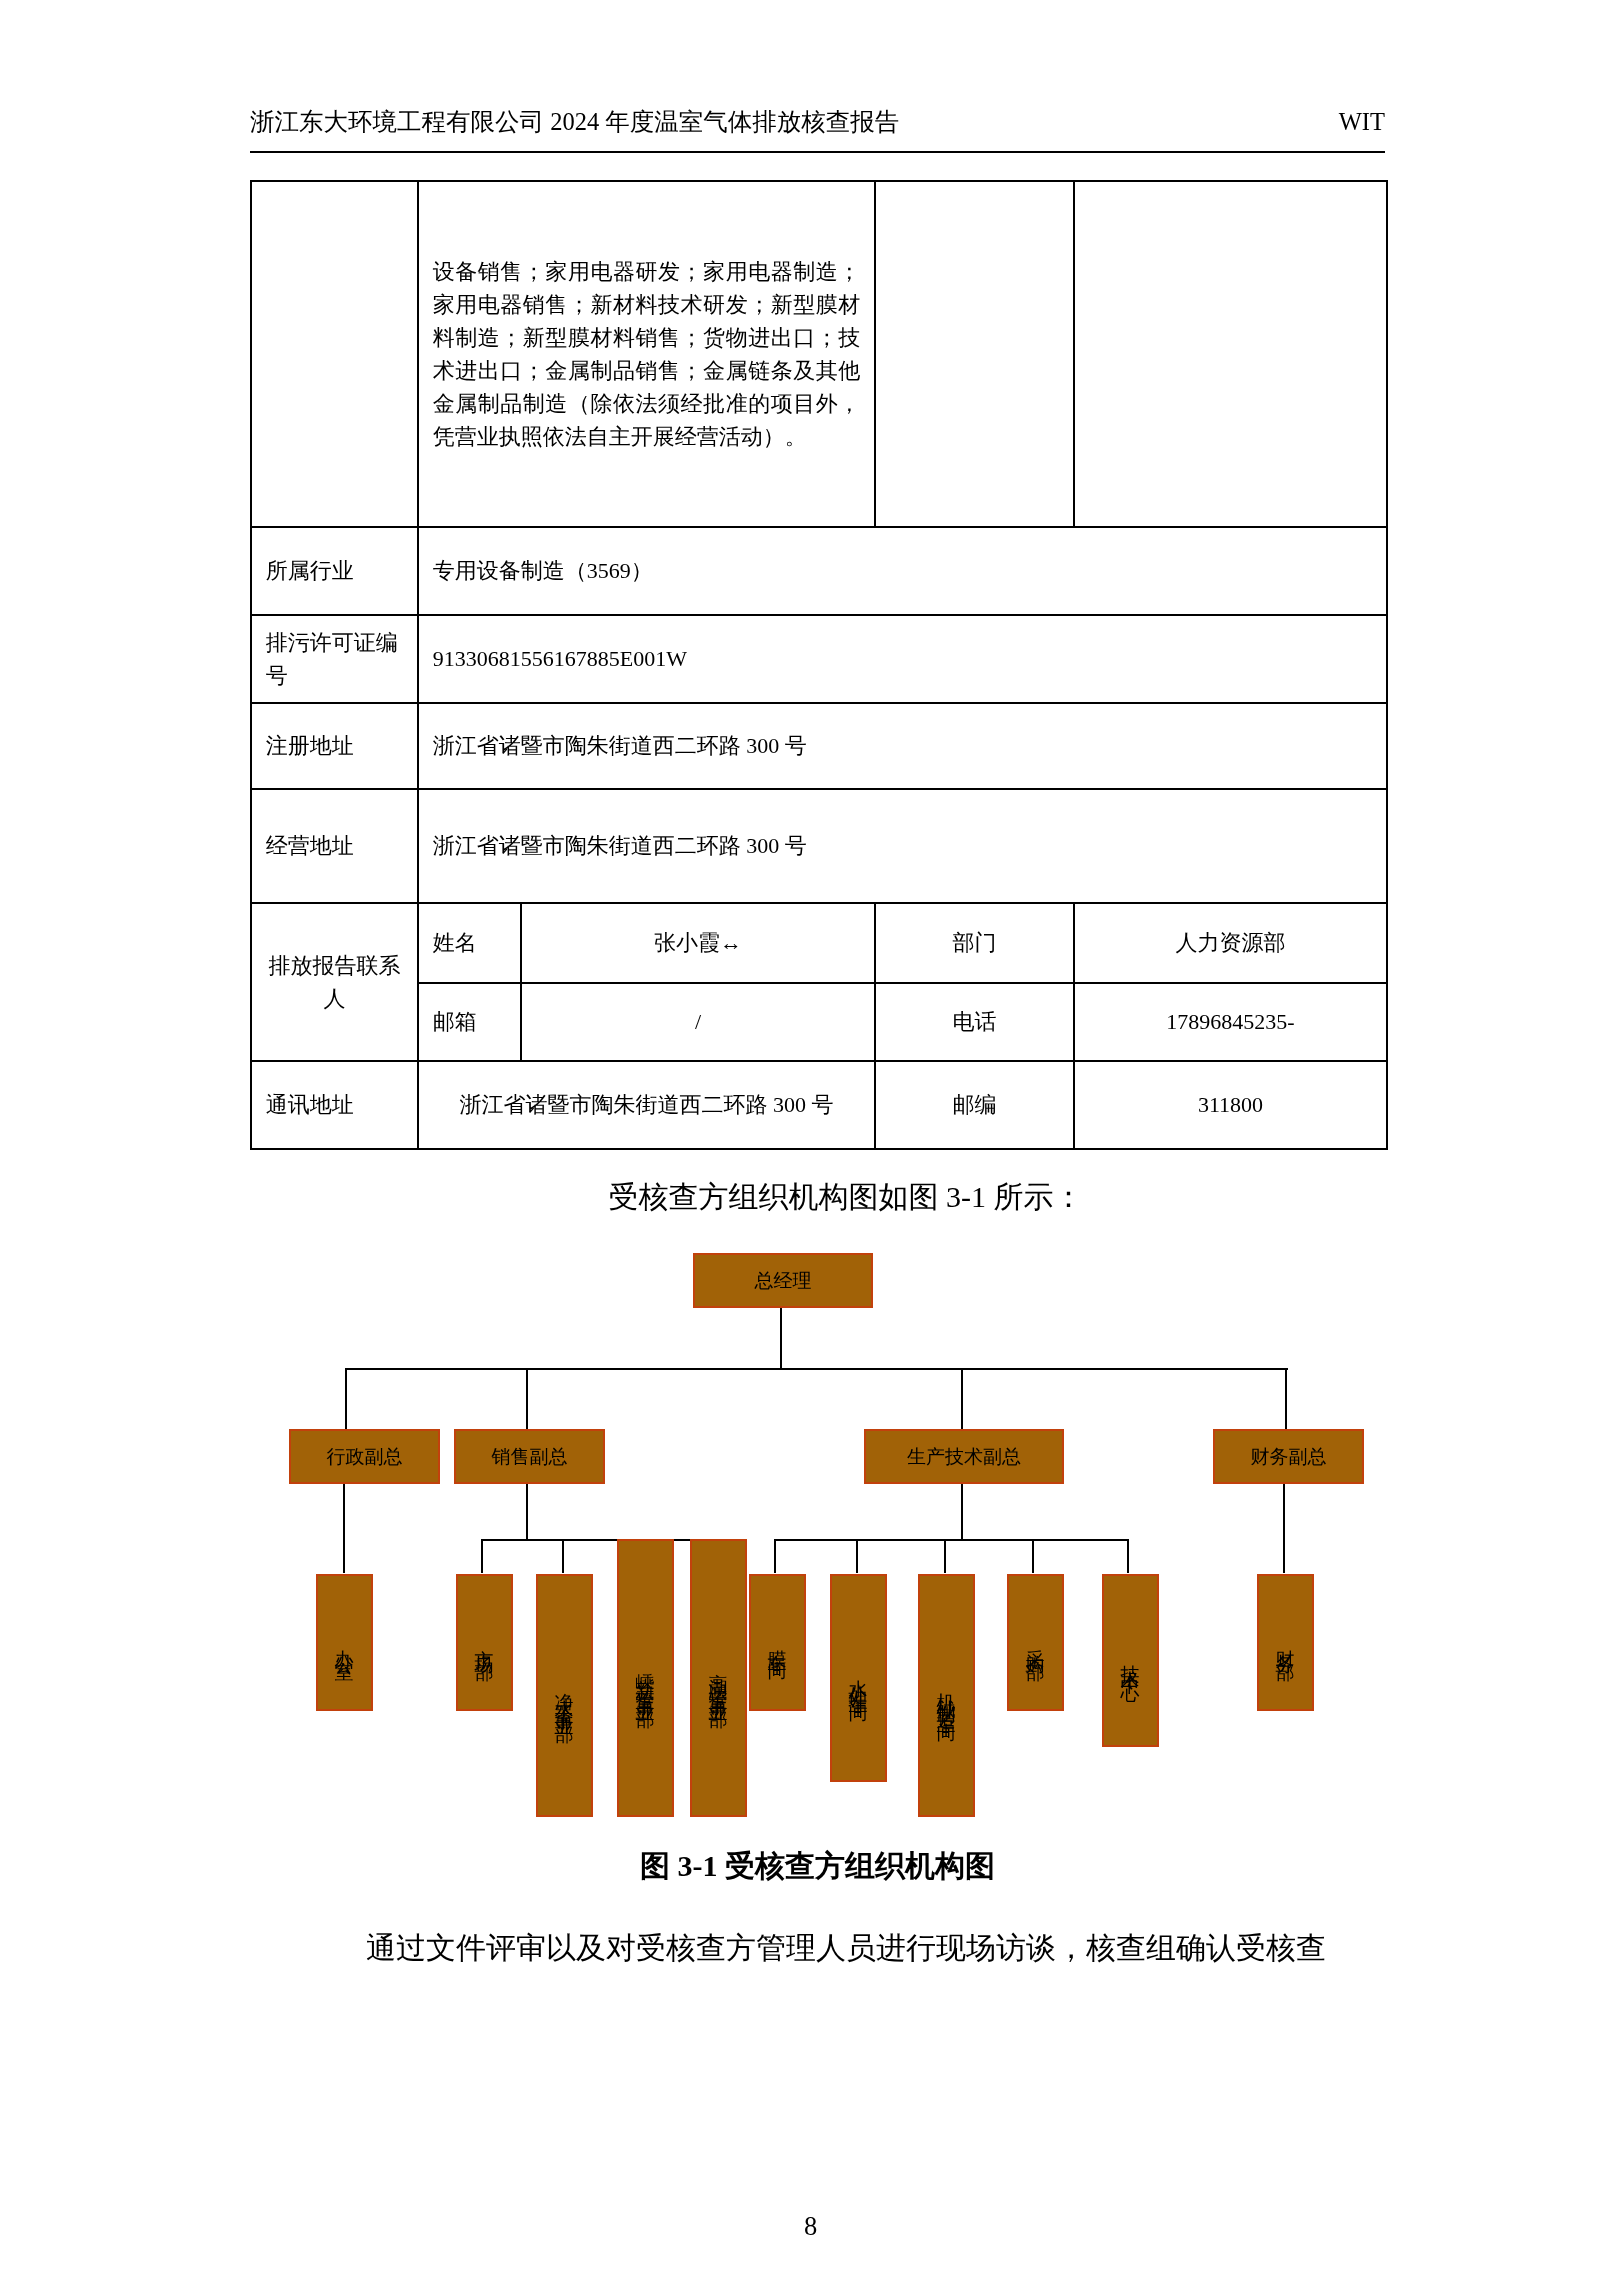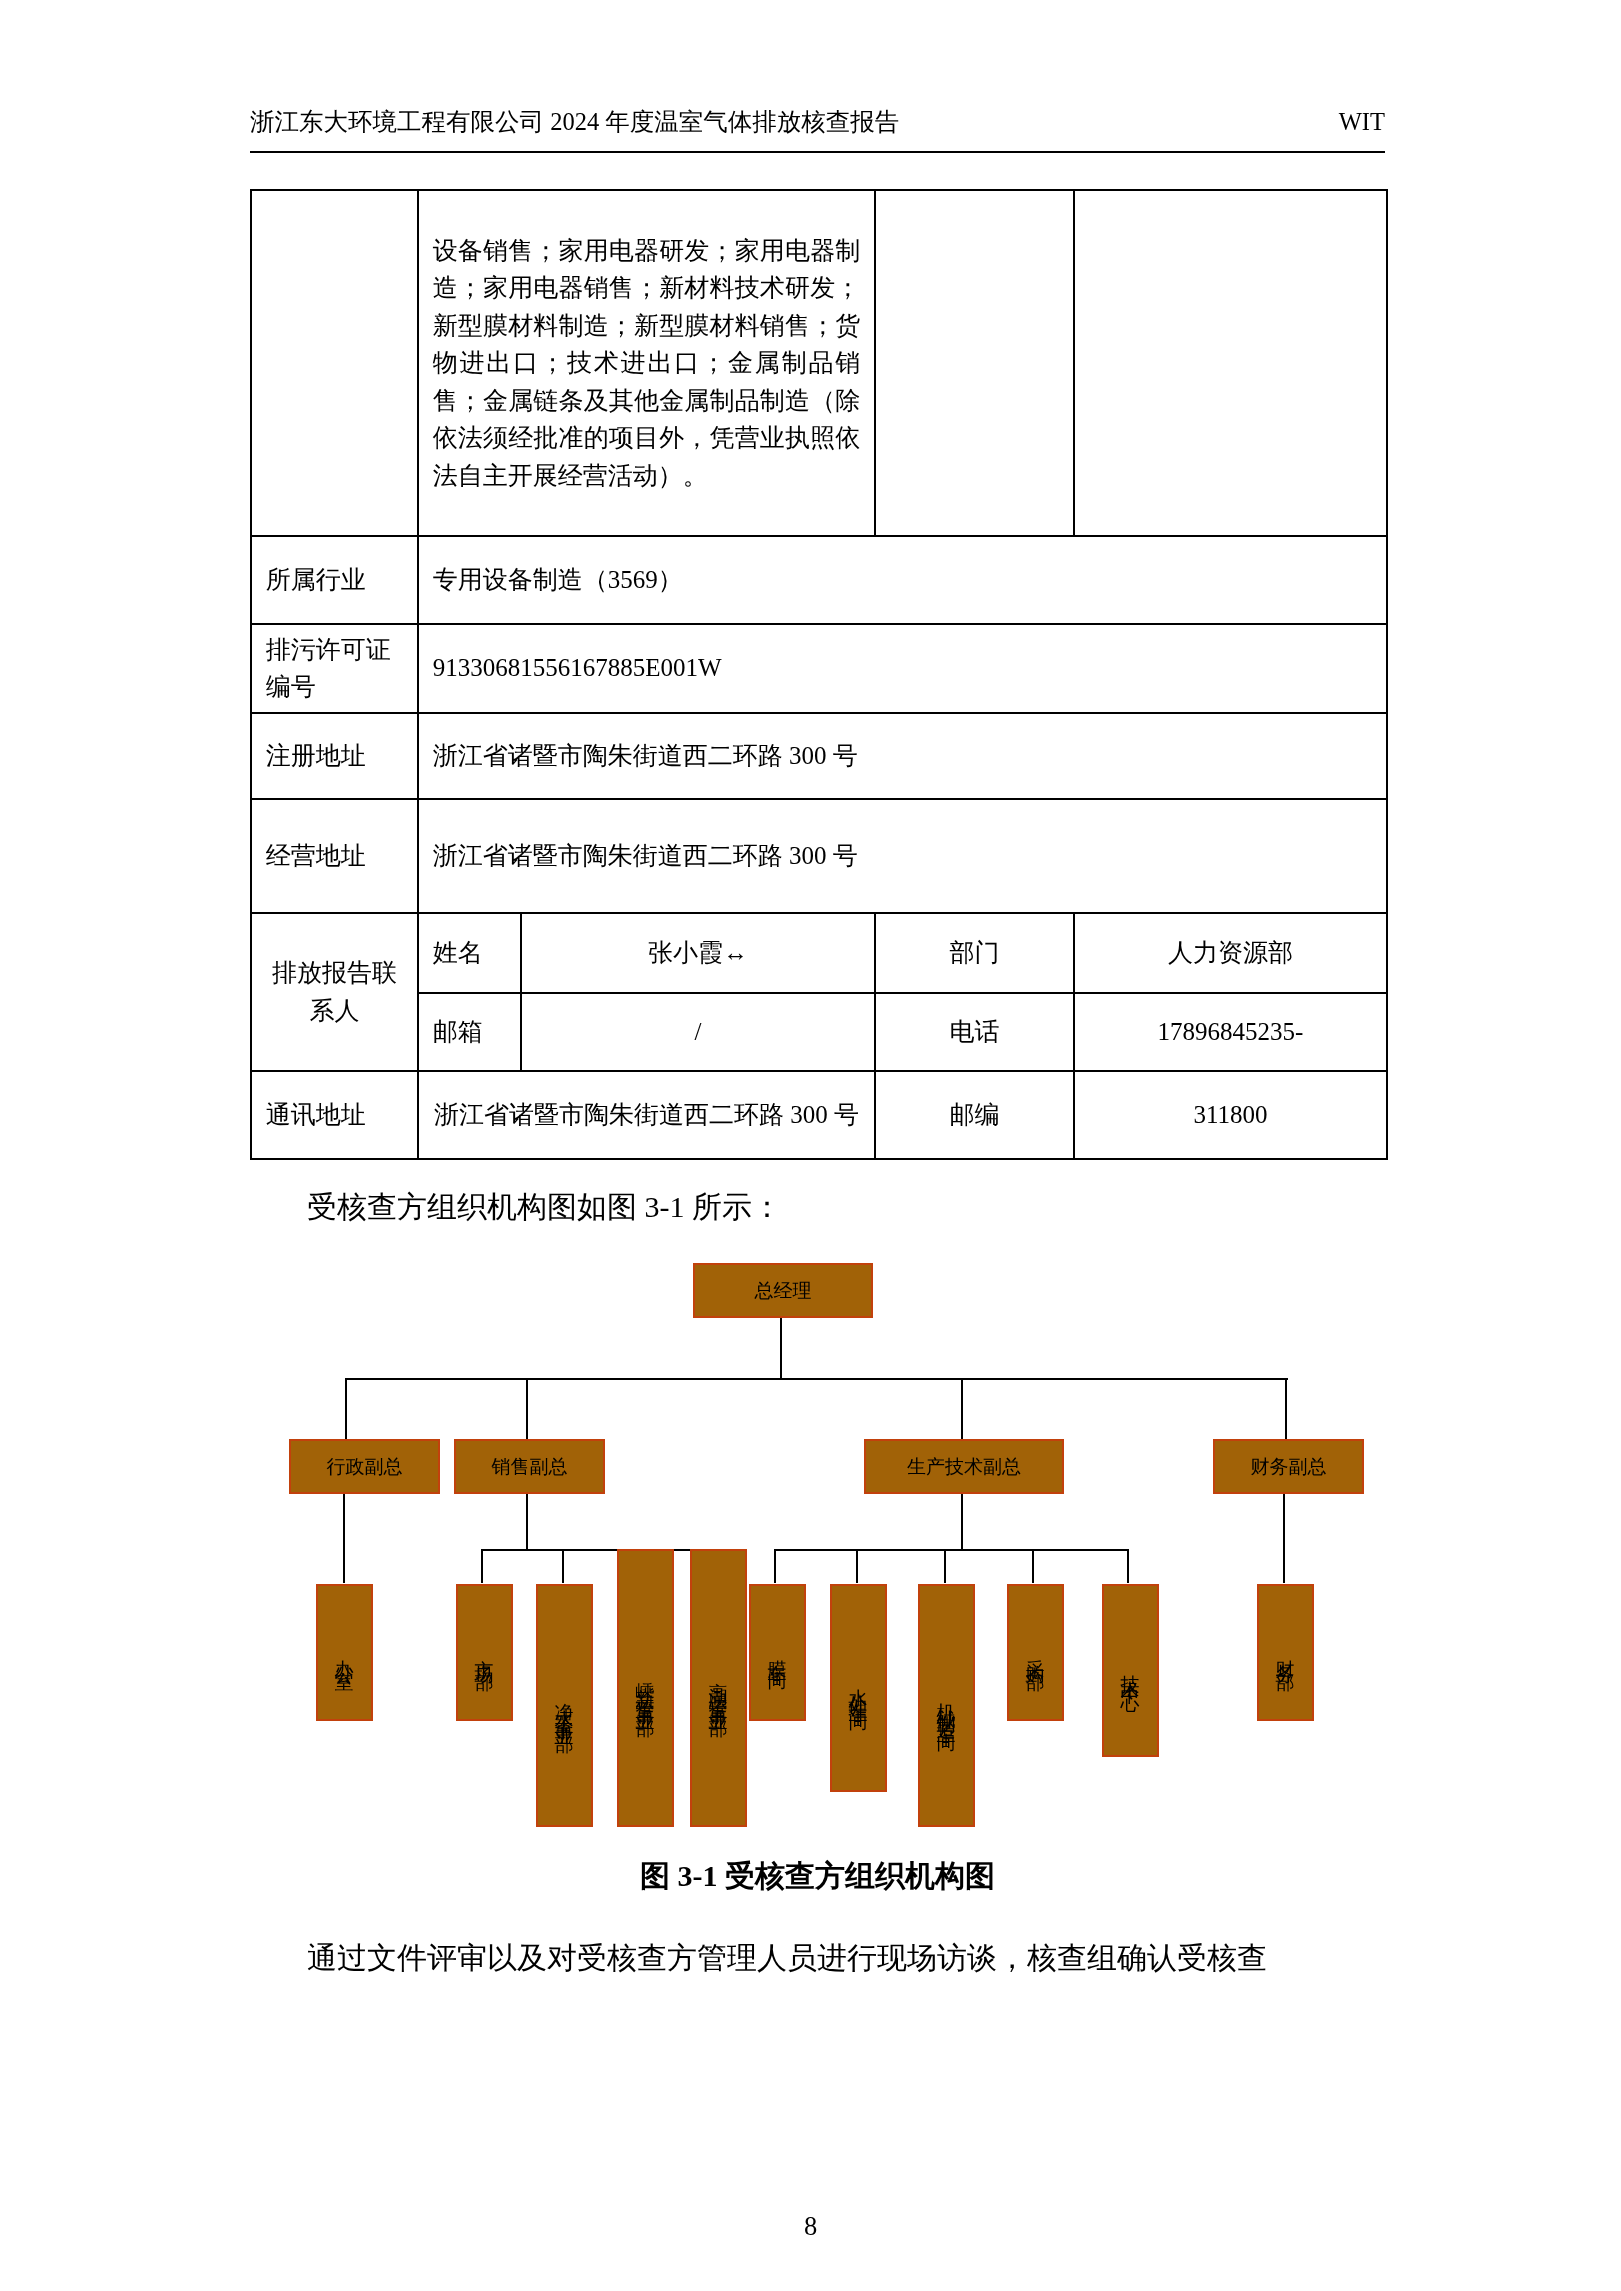--- a/index.html
+++ b/index.html
@@ -25,22 +25,22 @@
     border-bottom: 2.9px solid #000;
     font-size: 24.5px;
     line-height: 35px;
   }
 
   
   table.info {
     border-collapse: collapse;
     table-layout: fixed;
     width: 1135px;
-    margin-top: 36px;
-    font-size: 25px;
+    margin-top: 27px;
+    font-size: 22px;
   }
   table.info td {
     border: 2px solid #000;
     padding: 5.9px 13.7px;
     vertical-align: middle;
     line-height: 1.5;
     word-break: break-all;
     overflow: hidden;
   }
   td.scope {
@@ -58,20 +58,21 @@
   tr.h-name     { height: 80px; }
   tr.h-email    { height: 78px; }
   tr.h-mail     { height: 88px; }
 
   
   .para {
     font-size: 30px;
     line-height: 43px;
     margin-top: 25.5px;
     text-indent: 57px;
+    text-align: center;
   }
   .para.gap { margin-top: 39px; }
   .section-heading {
     font-size: 30px;
     line-height: 43px;
     font-weight: bold;
     margin-top: 41px;
     text-indent: 57px;
   }
 

